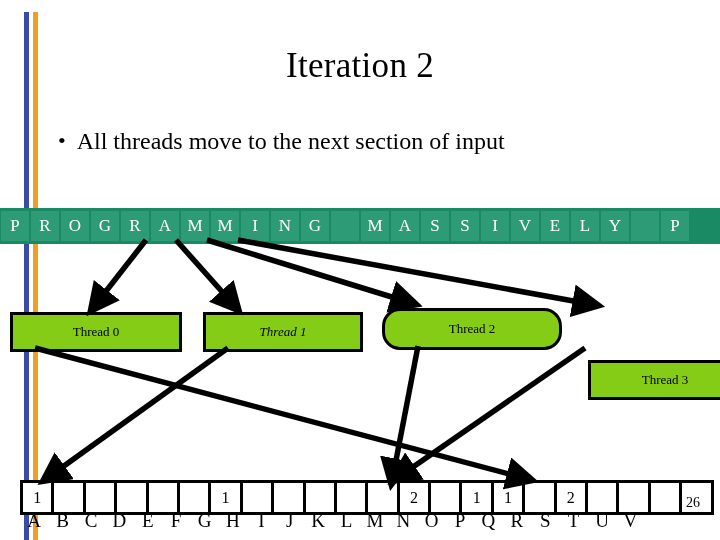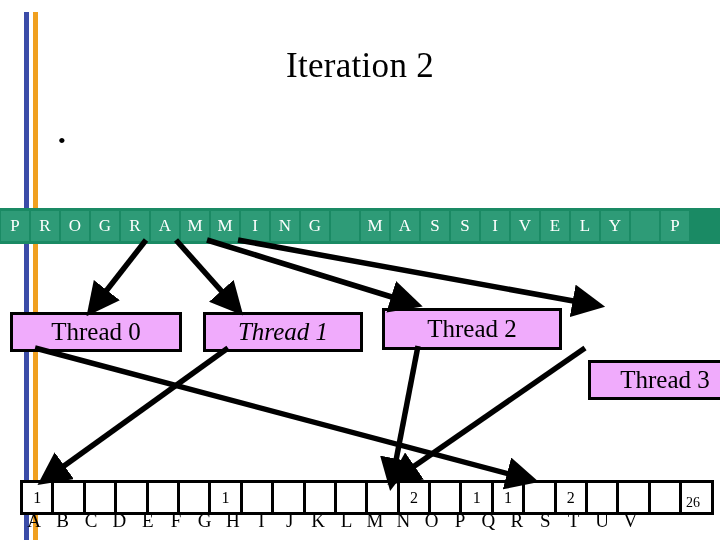--- a/index.html
+++ b/index.html
@@ -26,26 +26,26 @@
     position:absolute;left:0;top:208px;width:720px;height:36px;
     background:#1a8a64;display:flex;align-items:stretch;
   }
   .strip .cell{
     width:28px;flex:0 0 28px;margin:3px 1px;background:#2e9b77;
     color:#ffffff;font-size:17px;display:flex;align-items:center;justify-content:center;
   }
 
   
   .tbox{
-    position:absolute;background:#f0abfc;border:3px solid #000;
-    display:flex;align-items:center;justify-content:center;font-size:25px;
+    position:absolute;background:#84cc16;border:3px solid #000;
+    display:flex;align-items:center;justify-content:center;font-size:13px;
   }
   #t0{left:10px;top:312px;width:166px;height:34px;}
   #t1{left:203px;top:312px;width:154px;height:34px;font-style:italic;}
-  #t2{left:382px;top:308px;width:174px;height:36px;}
+  #t2{left:382px;top:308px;width:174px;height:36px;border-radius:18px;}
   #t3{left:588px;top:312px;width:148px;height:34px;margin-top:48px;}
 
   
   .otable{
     position:absolute;left:20px;top:480px;height:29px;
     display:flex;border:3px solid #000;border-right:none;background:#fff;
   }
   .otable .ocell{
     width:28.4px;flex:0 0 28.4px;border-right:3px solid #000;
     display:flex;align-items:center;justify-content:center;font-size:16px;line-height:1;
@@ -60,20 +60,21 @@
 </head>
 <body>
 
 <div class="bar-blue"></div>
 <div class="bar-orange"></div>
 
 <div class="title">Iteration 2</div>
 
 <div class="bullet-row">
   <span class="bullet-dot">•</span>
+  <span class="bullet-text">All threads move to the next section of input</span>
 </div>
 
 <div class="strip" id="strip">
     <div class="cell">P</div>
     <div class="cell">R</div>
     <div class="cell">O</div>
     <div class="cell">G</div>
     <div class="cell">R</div>
     <div class="cell">A</div>
     <div class="cell">M</div>

